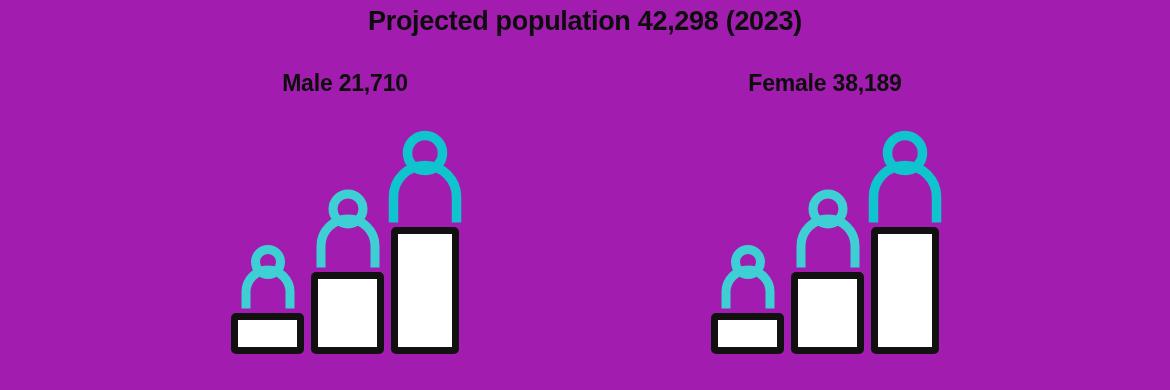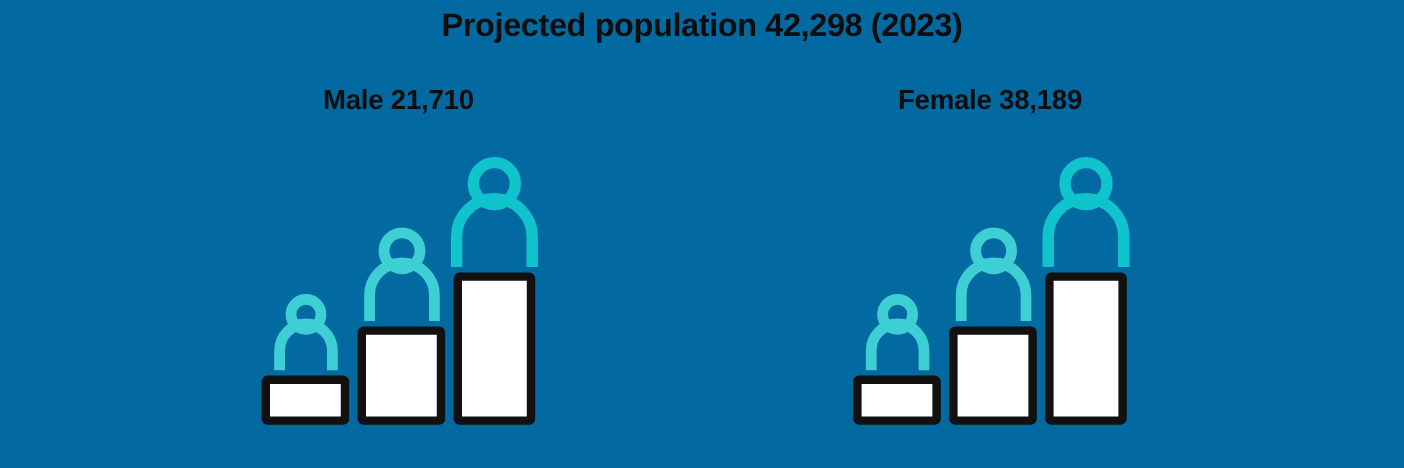--- a/index.html
+++ b/index.html
@@ -13,21 +13,21 @@
     background: #ffffff;
     font-family: "Liberation Sans", sans-serif;
     overflow: hidden;
     position: relative;
   }
 
   .infographic {
     position: relative;
     width: 1170px;
     height: 390px;
-    background: #0369a1;
+    background: #a21caf;
   }
 
   
   .chart-title {
     position: absolute;
     top: 6px;
     left: 0;
     width: 1170px;
     text-align: center;
     font-size: 27px;
@@ -37,21 +37,21 @@
     white-space: nowrap;
   }
 
   
   .group {
     position: absolute;
     top: 70px;
     width: 300px;
     height: 300px;
   }
-  .group-male   { left: 182px; }
+  .group-male   { left: 195px; }
   .group-female { left: 675px; }
 
   .group-label {
     position: absolute;
     top: 0;
     left: 0;
     width: 300px;
     text-align: center;
     font-size: 23px;
     font-weight: bold;

